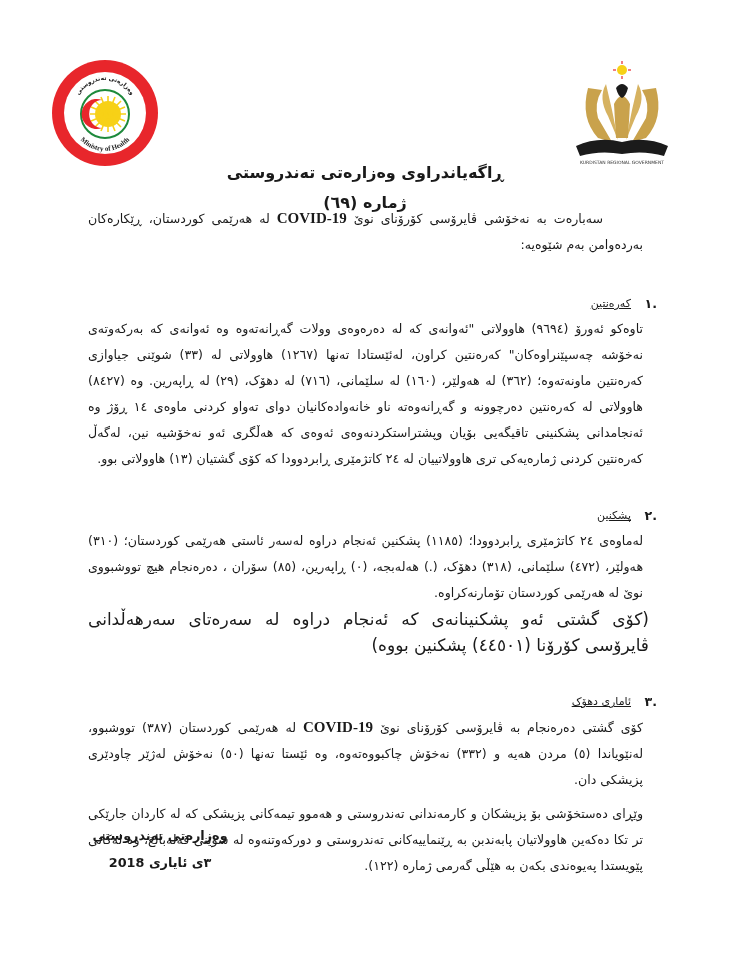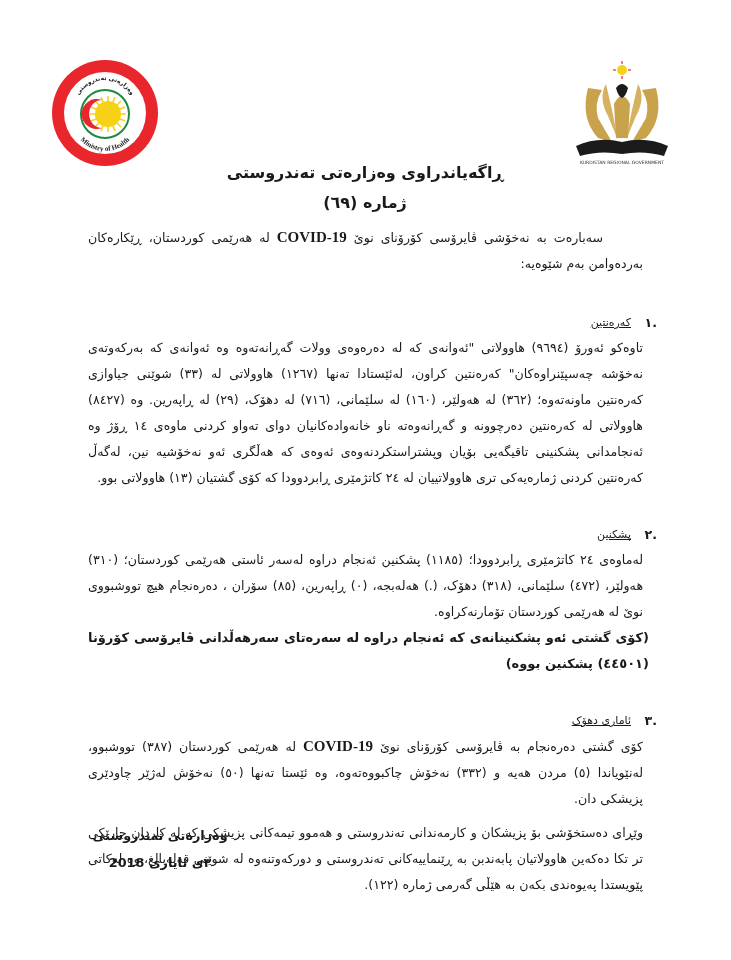--- a/index.html
+++ b/index.html
@@ -3,29 +3,29 @@
 <meta charset="utf-8">
 <style>
   html, body { margin:0; padding:0; background:#ffffff; }
   body { width:731px; height:960px; position:relative; overflow:hidden;
          font-family:"DejaVu Sans", sans-serif; color:#1a1a1a; }
   .logo-moh { position:absolute; left:50px; top:58px; width:110px; height:110px; }
   .logo-krg { position:absolute; left:568px; top:58px; width:108px; height:112px; }
   .title { position:absolute; left:200px; width:330px; top:118px; text-align:center; direction:rtl;
            font-weight:bold; font-size:16px; line-height:30px;margin-top:40px; }
   .content { position:absolute; left:88px; width:555px; top:205px; direction:rtl; text-align:justify;
-             font-size:12.6px; line-height:26px;margin-top:19px; }
+             font-size:12.6px; line-height:26px; }
   .content p { margin:0; }
   .intro { text-indent:40px; margin-bottom:34px !important; }
   .sec-head { display:flex; flex-direction:row; align-items:center; margin-right:-14px; height:24px; }
   .sec-num { width:26px; font-weight:bold; }
   .sec-title { text-decoration:underline; font-size:11px; }
   .b { font-weight:normal; }
   .latin { font-family:"Liberation Serif", serif; font-weight:bold; font-size:15px; }
-  .note { font-weight:bold; font-size:13px; margin-right:-6px !important; }
+  .note { font-weight:normal; font-size:17px; margin-right:-6px !important; }
   .gap { height:32px; }
   .gap-sm { height:8px; }
   .sign { position:absolute; left:90px; width:140px; top:822px; direction:rtl; text-align:center;
           font-weight:bold; font-size:12.8px; line-height:27px; }
 </style>
 </head>
 <body>
 
 <div class="logo-moh">
   <svg width="110" height="110" viewBox="0 0 110 110">

